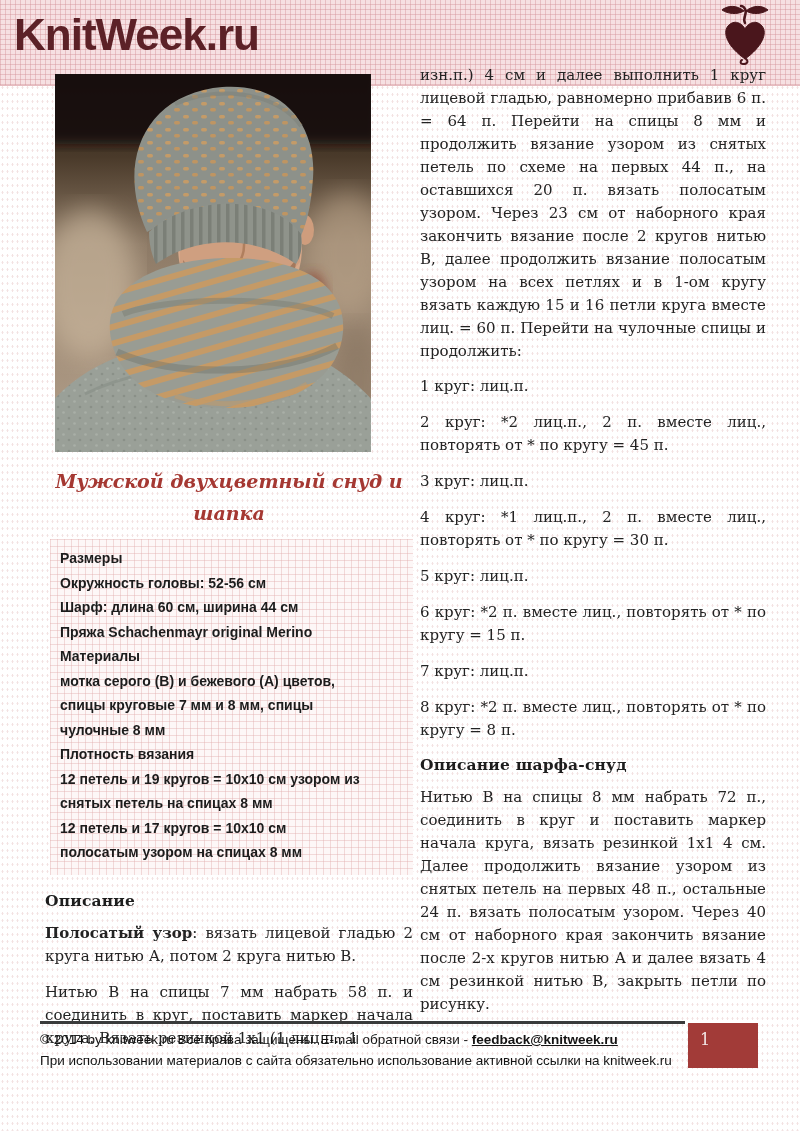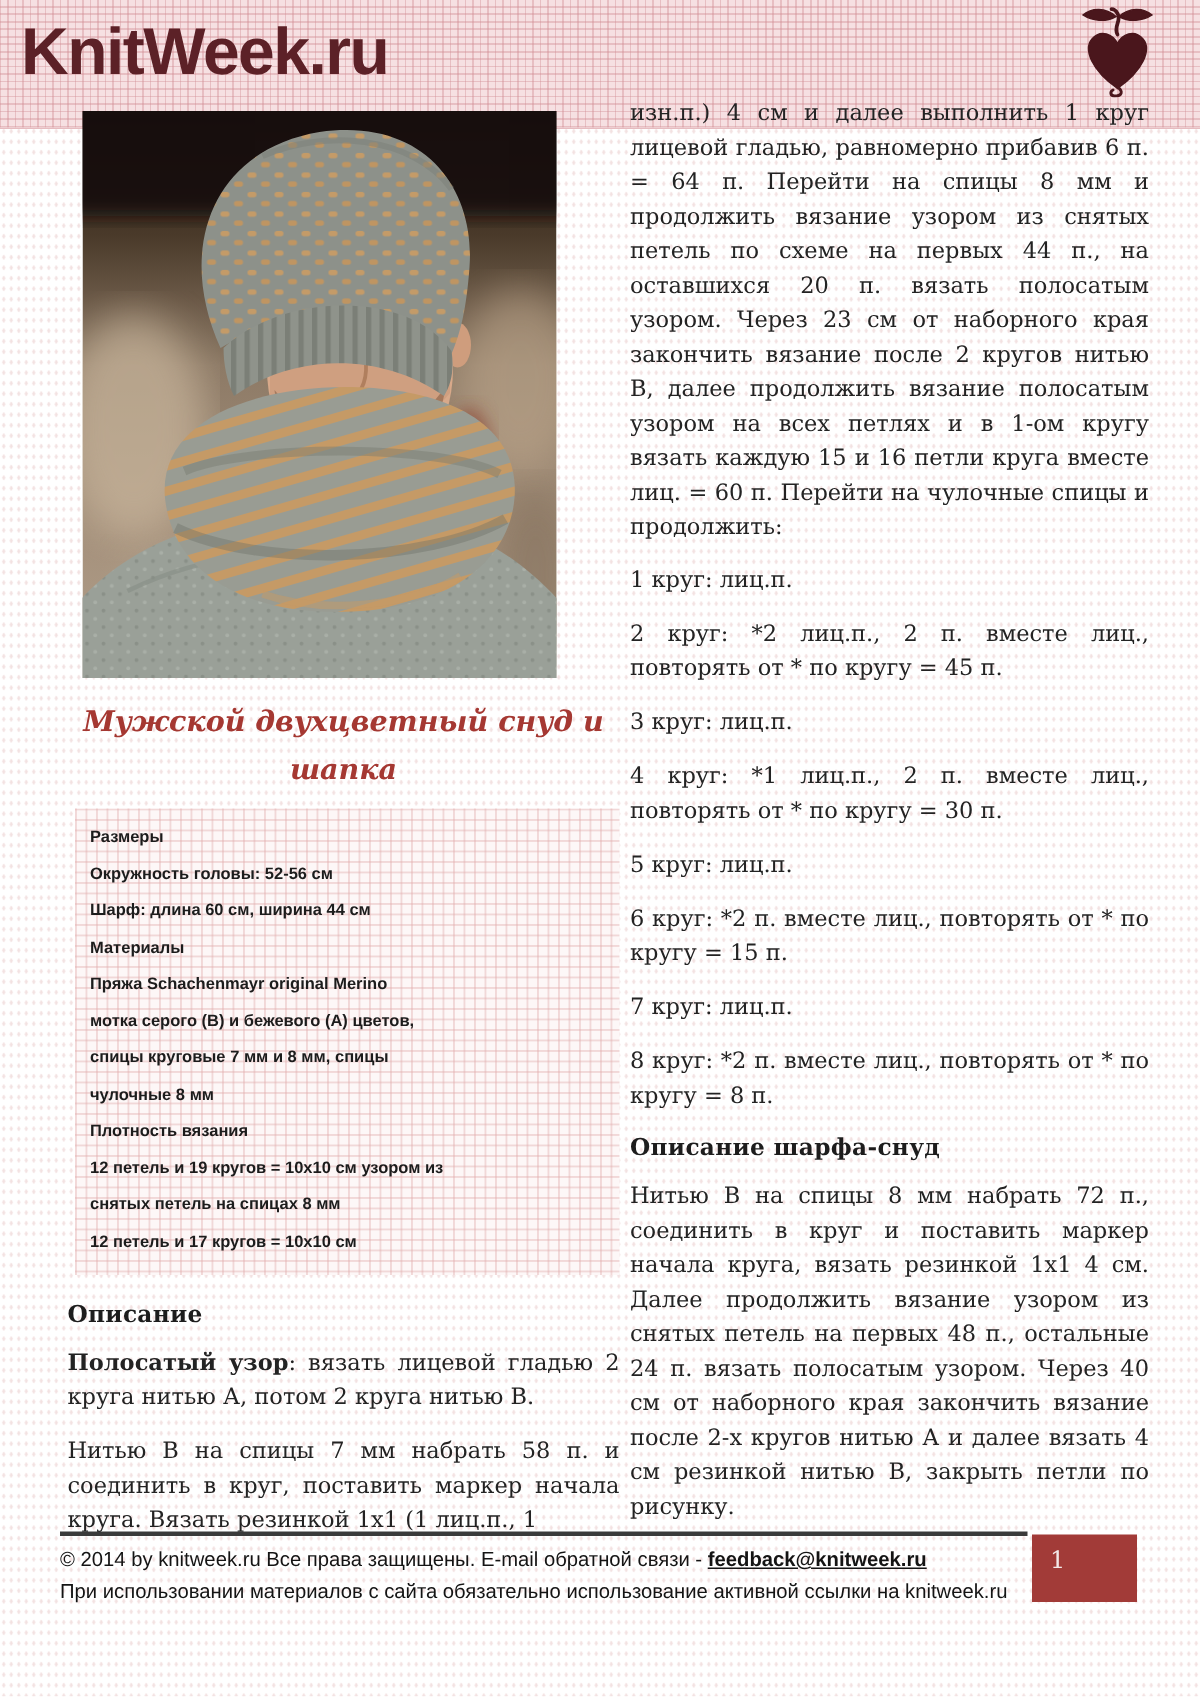--- a/index.html
+++ b/index.html
@@ -58,21 +58,21 @@
     margin-top:10px; margin-left:5px; width:363px;
     padding:7px 6px 10px 10px;
     background-color:#fdf7f7;
     background-image:
       linear-gradient(rgba(224,170,170,.40) 1px, transparent 1px),
       linear-gradient(90deg, rgba(224,170,170,.40) 1px, transparent 1px);
     background-size:7px 7px;
   }
   .materials div {
     font-family:"Liberation Sans", sans-serif;
-    font-weight:bold; font-size:11px; line-height:24.5px; color:#1c1c1c;
+    font-weight:bold; font-size:14px; line-height:24.5px; color:#1c1c1c;
   }
 
   .col-left h3.sec-heading { margin-top:16px; }
   .col-left p.body-text { margin-bottom:13px; }
   .lead-bold { font-weight:bold; }
 
   
   .footer-rule { position:absolute; left:40px; top:1021px; width:645px; height:3px; background:#3a3a3a; }
   .footer-text {
     position:absolute; left:40px; top:1029px; width:645px;
@@ -196,29 +196,30 @@
 
       <path d="M120 30 C160 12 220 16 246 52" stroke="#7b7f77" stroke-width="4" fill="none" opacity=".5"></path>
     </svg>
 
     <div class="caption">Мужской двухцветный снуд и шапка</div>
 
     <div class="materials">
         <div>Размеры</div>
         <div>Окружность головы: 52-56 см</div>
         <div>Шарф: длина 60 см, ширина 44 см</div>
+        <div>Пряжа Schachenmayr original Merino</div>
         <div>Материалы</div>
-        <div>Пряжа Schachenmayr original Merino</div>
         <div>мотка серого (В) и бежевого (А) цветов,</div>
         <div>спицы круговые 7 мм и 8 мм, спицы</div>
         <div>чулочные 8 мм</div>
         <div>Плотность вязания</div>
         <div>12 петель и 19 кругов = 10х10 см узором из</div>
         <div>снятых петель на спицах 8 мм</div>
         <div>12 петель и 17 кругов = 10х10 см</div>
+        <div>полосатым узором на спицах 8 мм</div>
       </div>
 
     <h3 class="sec-heading">Описание</h3>
 
     <p class="body-text"><span class="lead-bold">Полосатый узор</span><span>: вязать лицевой гладью 2 круга нитью А, потом 2 круга нитью В.</span></p>
 
     <p class="body-text">Нитью В на спицы 7 мм набрать 58 п. и соединить в круг, поставить маркер начала круга. Вязать резинкой 1х1 (1 лиц.п., 1</p>
   </div>
 
   <div class="col-right">

